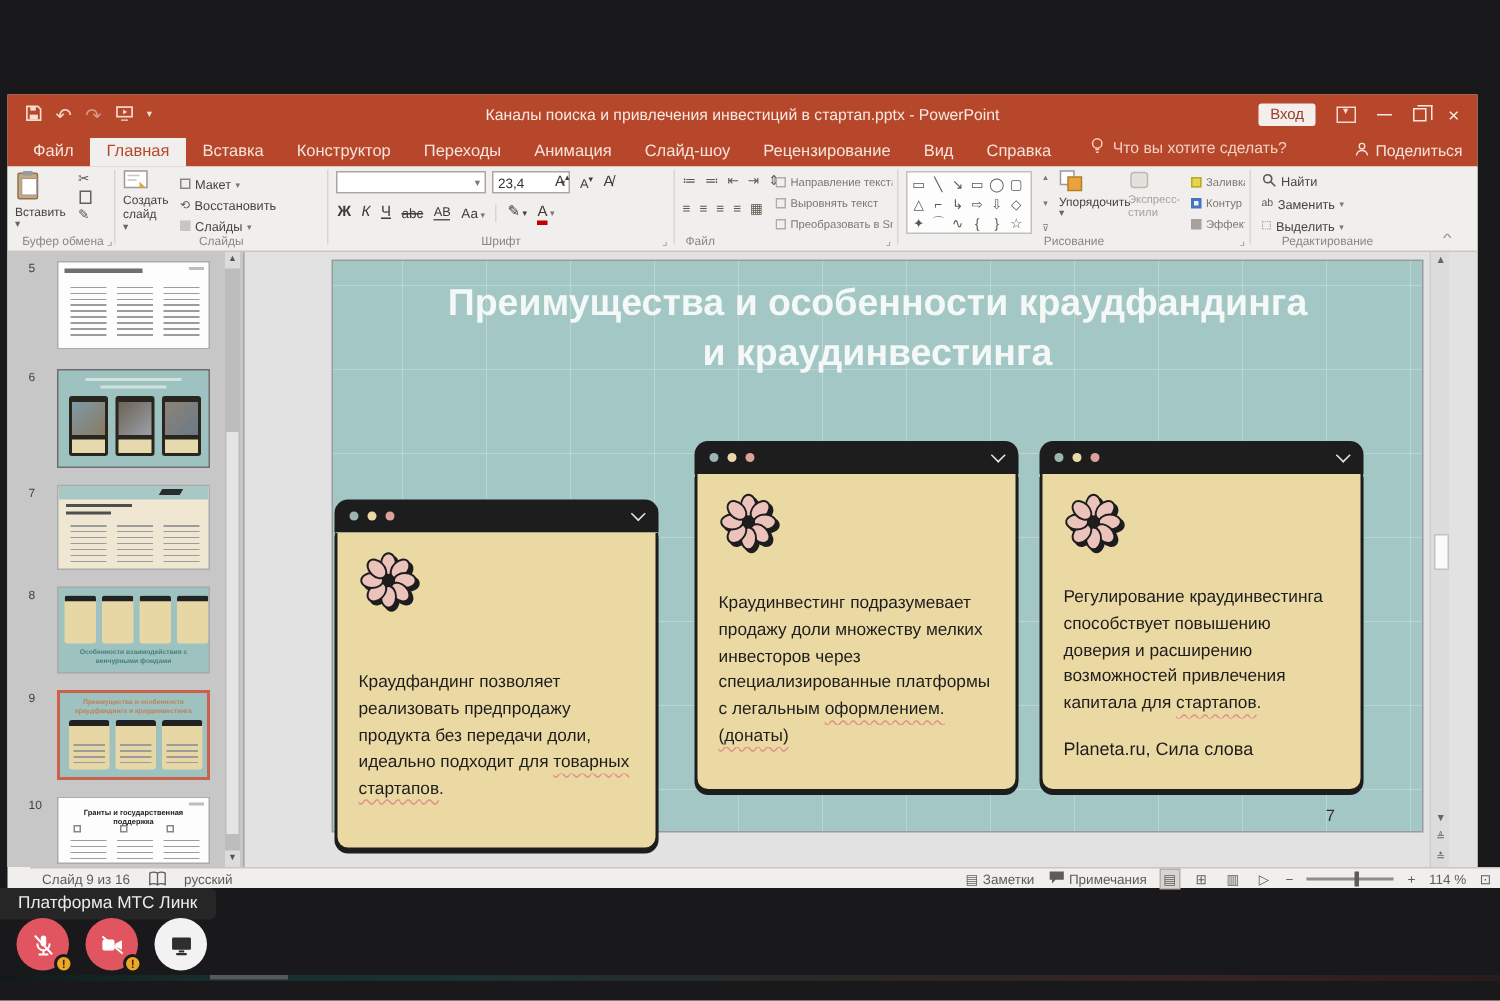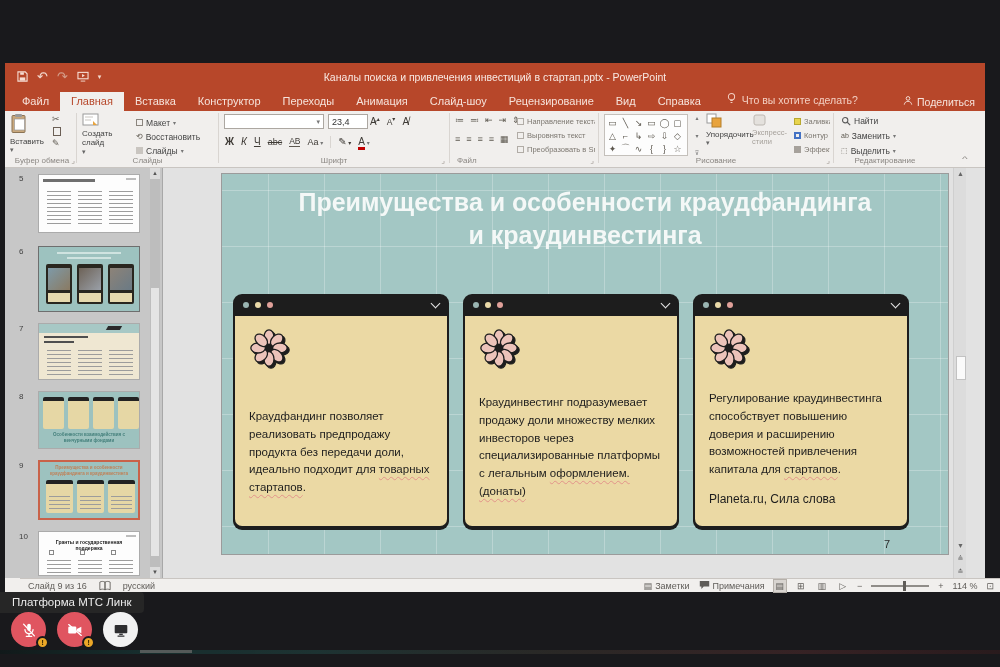--- a/index.html
+++ b/index.html
@@ -120,20 +120,27 @@
       <span class="g">↶</span>
       <span class="g dim">↷</span>
       <span><svg width="12" height="11" viewBox="0 0 13 12">
             <rect x="1" y="1.5" width="11" height="7" fill="none" stroke="#f6ddd3" stroke-width="1.2"></rect>
             <path d="M5.5 3.3l3 1.7-3 1.7z" fill="#f6ddd3"></path>
             <path d="M4 11h5" stroke="#f6ddd3"></path>
           </svg></span>
       <span class="g" style="font-size:7px">▾</span>
     </div>
     <div class="wtitle">Каналы поиска и привлечения инвестиций в стартап.pptx - PowerPoint</div>
+    <div class="tb-right">
+      <span class="login-btn">Вход</span>
+      <span class="ribopt"></span>
+      <span class="wmin"></span>
+      <span class="wrest"></span>
+      <span class="wclose">×</span>
+    </div>
   </div>
 
   <div class="tabrow">
     <div style="display:flex" id="tabs">
         <div class="tab">Файл</div>
         <div class="tab active">Главная</div>
         <div class="tab">Вставка</div>
         <div class="tab">Конструктор</div>
         <div class="tab">Переходы</div>
         <div class="tab">Анимация</div>
@@ -183,21 +190,21 @@
     <div class="grp" style="left:73px;width:139px;">
       <div class="bigbtn" style="left:4px;">
         <svg width="17" height="14" viewBox="0 0 17 14">
             <rect x="1" y="1" width="15" height="11" fill="#fff" stroke="#9a9a9a"></rect>
             <path d="M3 4h8M3 7h6" stroke="#c9c5c0"></path>
             <path d="M11 8l4 4h-4z" fill="#e8a33d"></path>
           </svg>
         <div class="rlabel" style="font-size:8px;white-space:normal">Создать слайд</div>
         <div class="car">▾</div>
       </div>
-      <div style="position:absolute;left:58px;top:5px;display:flex;flex-direction:column;gap:1px;">
+      <div style="position:absolute;left:42px;top:5px;display:flex;flex-direction:column;gap:1px;">
         <div class="mini">
             <span class="sqico" style="border:1px solid #8b857e"></span>
             <span class="rlabel">Макет</span>
             <span class="car" style="font-size:6px;color:#777">▾</span>
           </div>
         <div class="mini">
             <span class="icb" style="font-size:8px">⟲</span>
             <span class="rlabel">Восстановить</span>
           </div>
         <div class="mini">
@@ -208,21 +215,21 @@
       </div>
       <div class="glabel">Слайды</div>
     </div>
     <div class="sep" style="left:213px"></div>
 
     <div class="grp" style="left:215px;width:228px;">
       <div class="combo" style="position:absolute;left:4px;top:3px;width:100px;">
           <span></span>
           <span class="car">▾</span>
         </div>
-      <div class="combo" style="position:absolute;left:108px;top:3px;width:40px;gap:24px;">
+      <div class="combo" style="position:absolute;left:108px;top:3px;width:52px;gap:24px;">
           <span>23,4</span>
           <span class="car">▾</span>
         </div>
       <div style="position:absolute;left:150px;top:5px;display:flex;gap:7px;align-items:center;">
         <span class="fbtn">А<span style="font-size:6px;vertical-align:4px">▴</span></span>
         <span class="fbtn" style="font-size:8.5px">А<span style="font-size:6px;vertical-align:4px">▾</span></span>
         <span class="fbtn gray">А̸</span>
       </div>
       <div style="position:absolute;left:5px;top:24px;display:flex;gap:7px;align-items:center;height:14px;">
         <span class="fbtn" style="font-weight:bold">Ж</span>
@@ -438,21 +445,21 @@
         <div class="btn" style="top:0">▲</div>
         <div class="pthumb" style="top:120px;height:268px;"></div>
         <div class="btn" style="bottom:0">▼</div>
       </div>
     </div>
 
     <div class="editor">
       <div class="slide">
         <div class="stitle"><span>Преимущества и особенности краудфандинга и краудинвестинга</span></div>
 
-        <div class="card" style="left:11px;">
+        <div class="card" style="left:1px;margin-top:39px;">
           <div class="chead">
             <span class="dot" style="background:#9ab5b2"></span>
             <span class="dot" style="background:#ead9a8"></span>
             <span class="dot" style="background:#dfa099"></span>
             <span class="chev"></span>
           </div>
           <div class="cbody">
             <svg class="flower" width="40" height="40" viewBox="0 0 44 44">
               <g fill="#ecc3ba" stroke="#1d1d1d" stroke-width="1.4">
                 <ellipse cx="22" cy="10" rx="5.5" ry="8"></ellipse>

